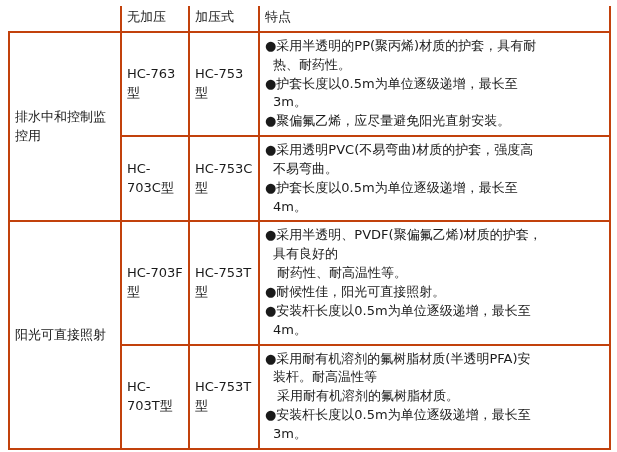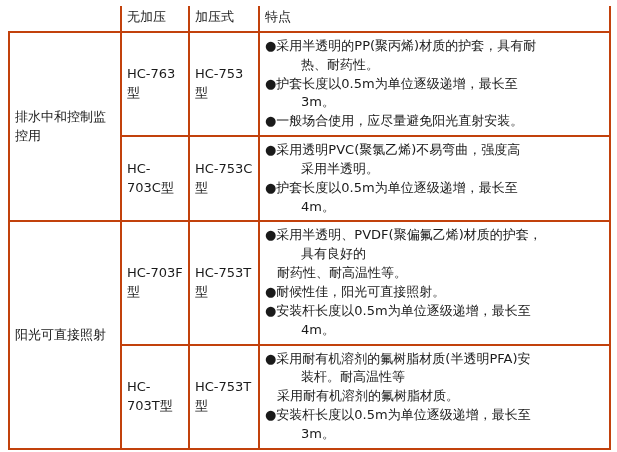--- a/index.html
+++ b/index.html
@@ -61,21 +61,20 @@
   }
   .feat-line {
     display: block;
     text-indent: 0;
   }
   .feat-line.sub {
     padding-left: 12px;
   }
   .feat-line.cont {
     padding-left: 8px;
-    margin-left: 28px;
   }
   .notes {
     margin-top: 7px;
     font-size: 13px;
     line-height: 1.55;
   }
   .note-line {
     display: block;
   }
 </style>
@@ -101,30 +100,30 @@
 
       <tr>
         <td class="usecell" rowspan="2">排水中和控制监控用</td>
         <td class="modelcell">HC-763型</td>
         <td class="modelcell">HC-753型</td>
         <td class="featcell">
           <span class="feat-line">●采用半透明的PP(聚丙烯)材质的护套，具有耐</span>
           <span class="feat-line cont">热、耐药性。</span>
           <span class="feat-line">●护套长度以0.5m为单位逐级递增，最长至</span>
           <span class="feat-line cont">3m。</span>
-          <span class="feat-line">●一般场合使用，应尽量避免阳光直射安装。</span>
+          <span class="feat-line">●聚偏氟乙烯，应尽量避免阳光直射安装。</span>
         </td>
       </tr>
 
       <tr>
         <td class="modelcell">HC-703C型</td>
         <td class="modelcell">HC-753C型</td>
         <td class="featcell">
-          <span class="feat-line">●采用透明PVC(聚氯乙烯)不易弯曲，强度高</span>
-          <span class="feat-line cont">采用半透明。</span>
+          <span class="feat-line">●采用透明PVC(不易弯曲)材质的护套，强度高</span>
+          <span class="feat-line cont">不易弯曲。</span>
           <span class="feat-line">●护套长度以0.5m为单位逐级递增，最长至</span>
           <span class="feat-line cont">4m。</span>
         </td>
       </tr>
 
       <tr>
         <td class="usecell" rowspan="2">阳光可直接照射</td>
         <td class="modelcell">HC-703F型</td>
         <td class="modelcell">HC-753T型</td>
         <td class="featcell">

